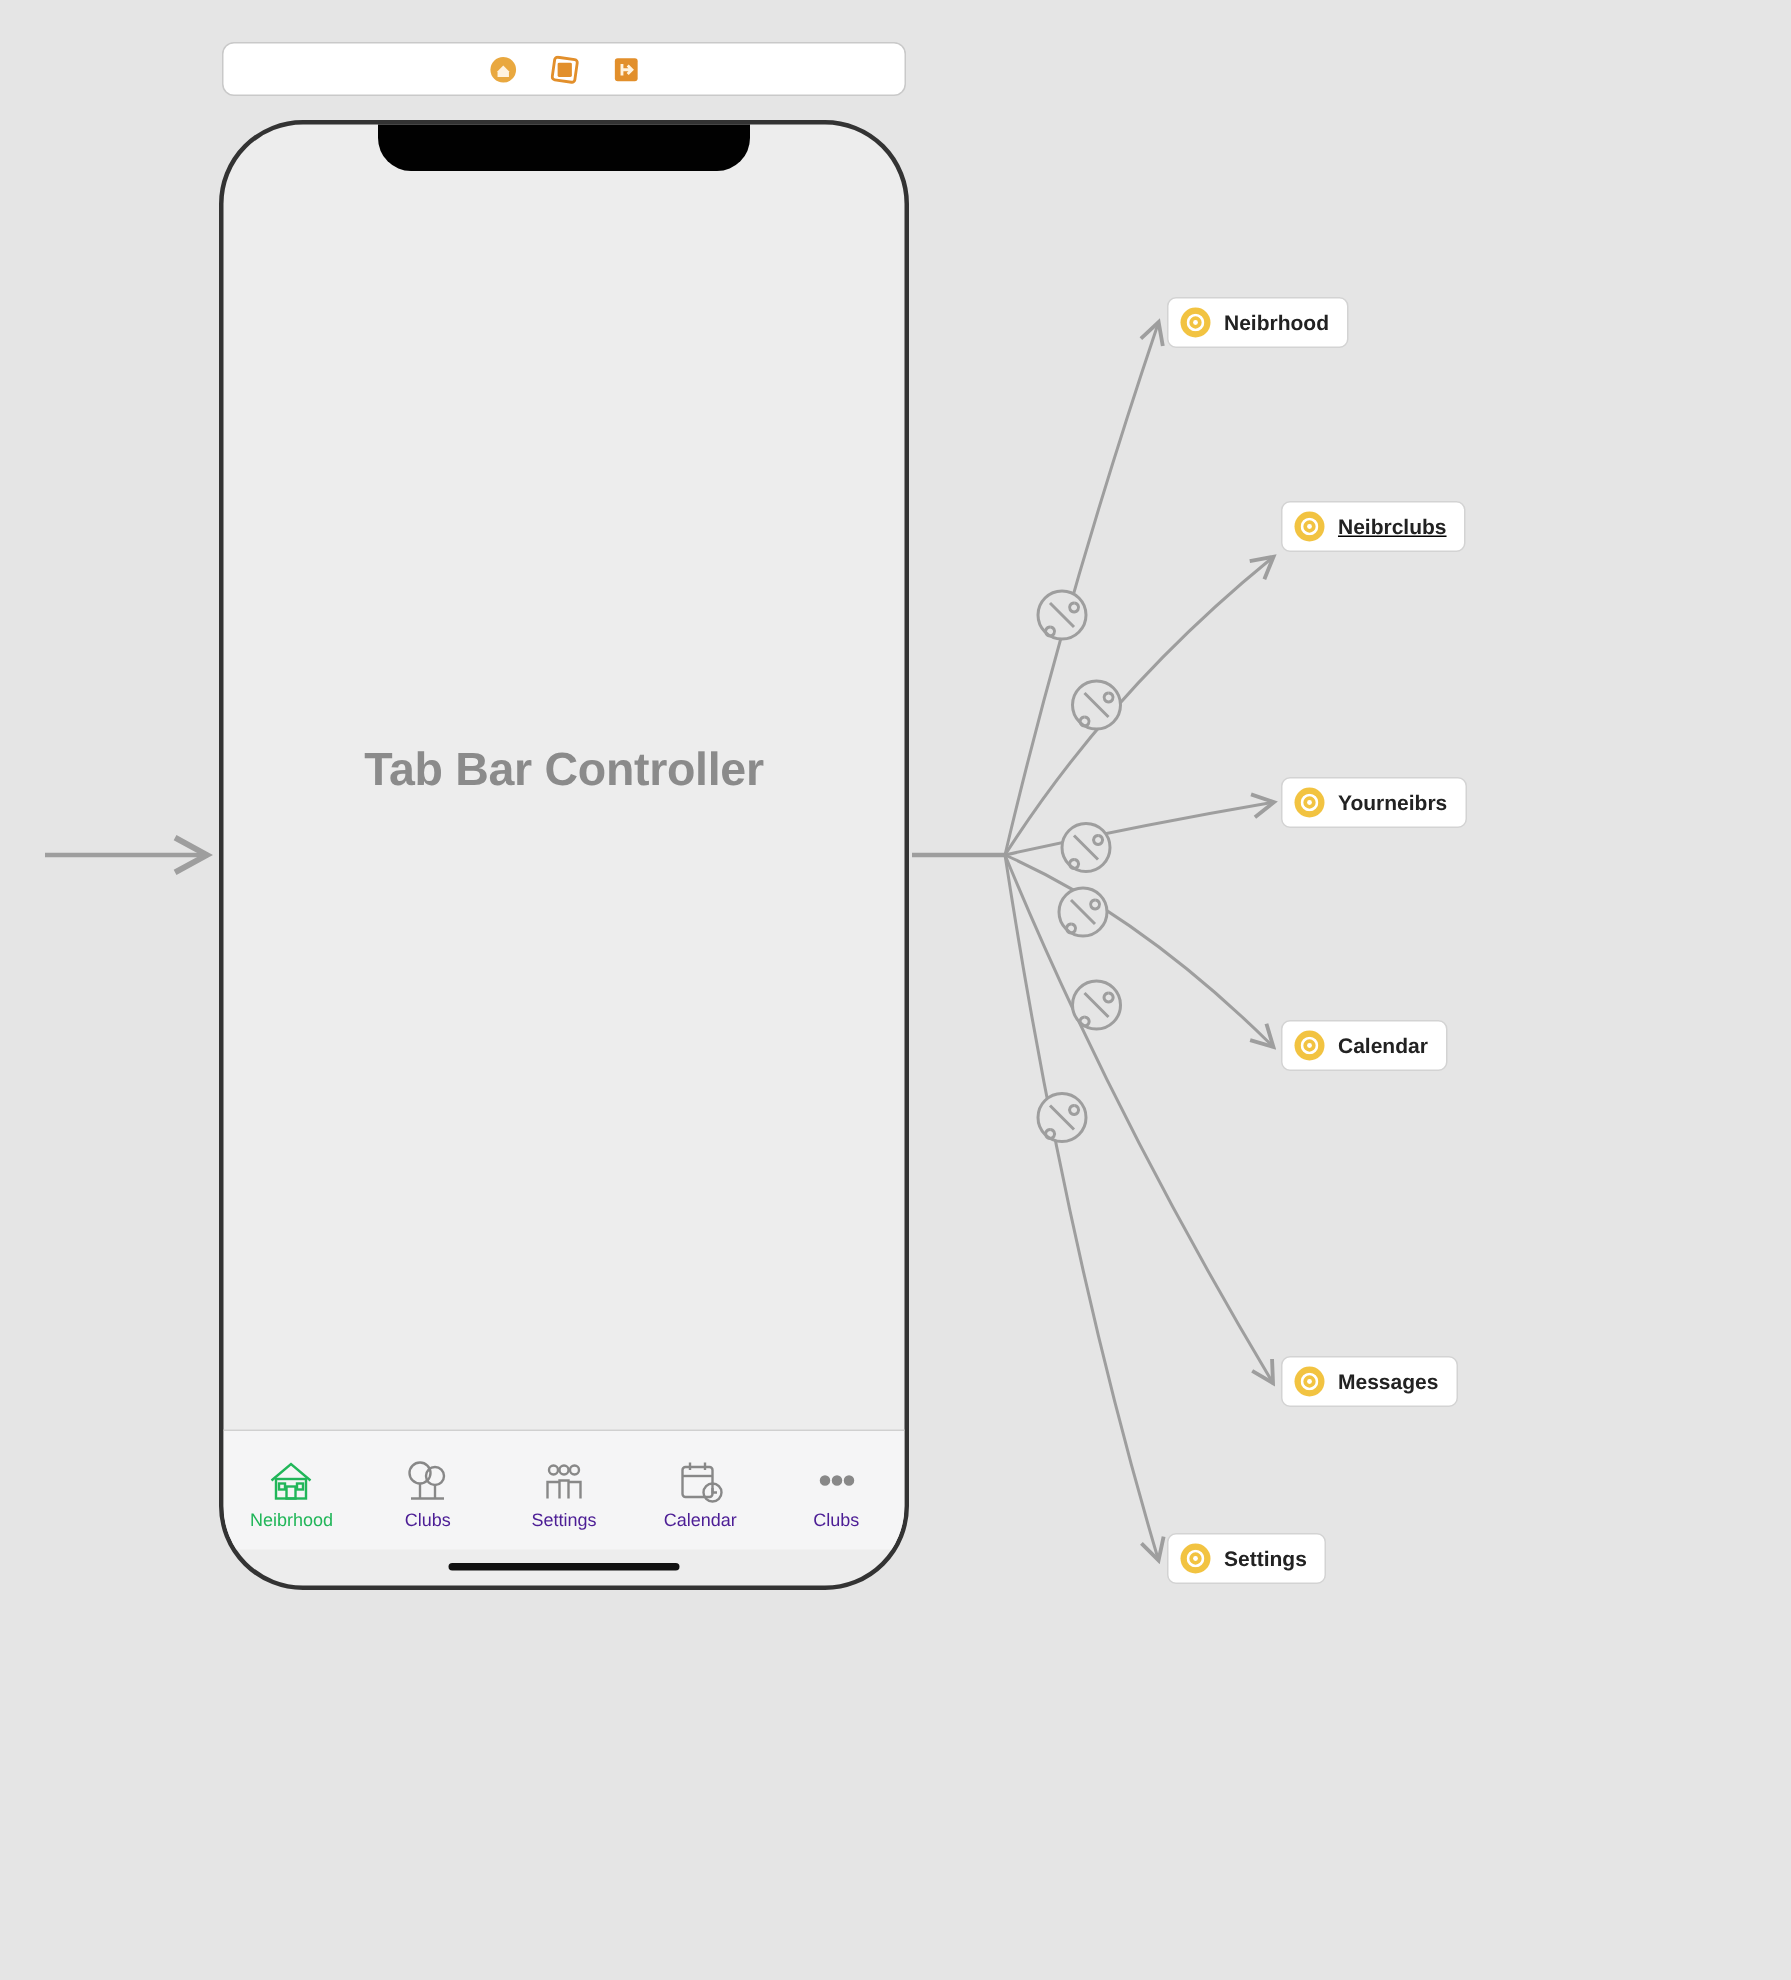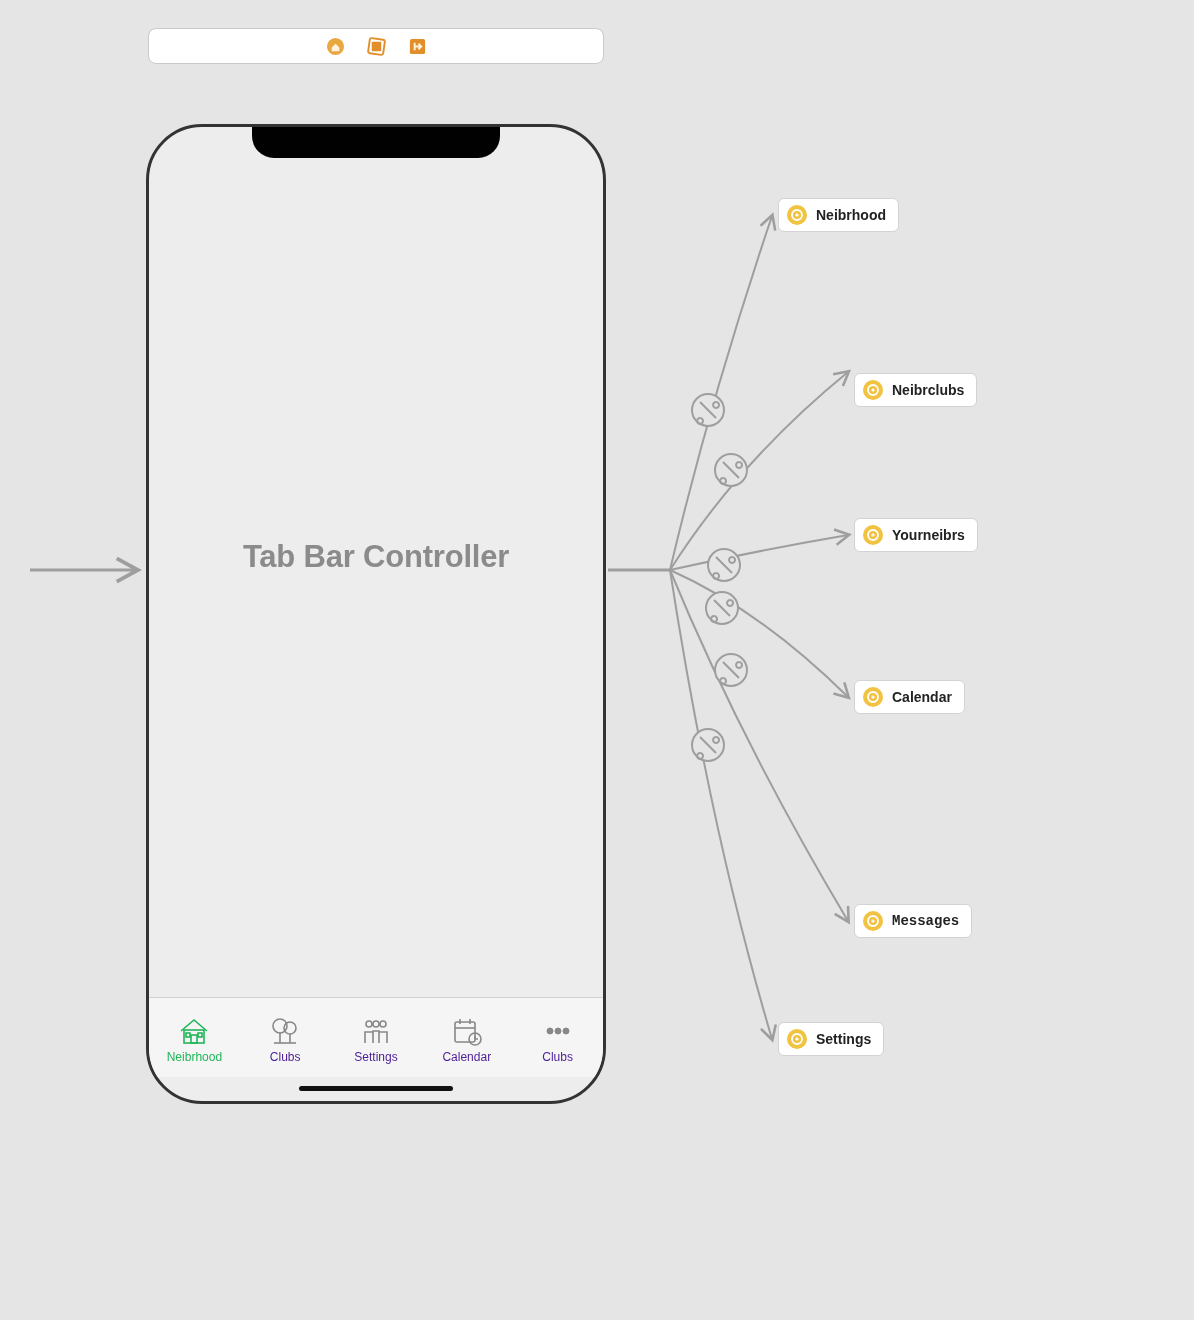--- a/index.html
+++ b/index.html
@@ -52,21 +52,20 @@
   .phone {
     position: absolute;
     left: 146px;
     top: 80px;
     width: 460px;
     height: 980px;
     border: 3px solid #333;
     border-radius: 56px;
     background: #ededed;
     overflow: hidden;
-    margin-top: 44px;
   }
   .notch {
     position: absolute;
     top: -3px;
     left: 50%;
     transform: translateX(-50%);
     width: 248px;
     height: 34px;
     background: #010101;
     border-bottom-left-radius: 22px;
@@ -303,21 +302,21 @@
   <div class="chip" style="left:778px; top:198px;">
     <div class="badge">
       <svg width="12" height="12" viewBox="0 0 12 12">
           <circle cx="6" cy="6" r="5" fill="none" stroke="#fff" stroke-width="1.8"></circle>
           <circle cx="6" cy="6" r="1.6" fill="#fff"></circle>
         </svg>
     </div>
     <span class="chip-label">Neibrhood</span>
   </div>
 
-  <div class="chip" style="left:854px; top:373px;">
+  <div class="chip" style="left:854px; top:334px;text-decoration:underline;">
     <div class="badge">
       <svg width="12" height="12" viewBox="0 0 12 12">
           <circle cx="6" cy="6" r="5" fill="none" stroke="#fff" stroke-width="1.8"></circle>
           <circle cx="6" cy="6" r="1.6" fill="#fff"></circle>
         </svg>
     </div>
     <span class="chip-label">Neibrclubs</span>
   </div>
 
   <div class="chip" style="left:854px; top:518px;">
@@ -333,21 +332,21 @@
   <div class="chip" style="left:854px; top:680px;">
     <div class="badge">
       <svg width="12" height="12" viewBox="0 0 12 12">
           <circle cx="6" cy="6" r="5" fill="none" stroke="#fff" stroke-width="1.8"></circle>
           <circle cx="6" cy="6" r="1.6" fill="#fff"></circle>
         </svg>
     </div>
     <span class="chip-label">Calendar</span>
   </div>
 
-  <div class="chip" style="left:854px; top:904px;font-family:Liberation Mono, monospace;">
+  <div class="chip" style="left:854px; top:904px;">
     <div class="badge">
       <svg width="12" height="12" viewBox="0 0 12 12">
           <circle cx="6" cy="6" r="5" fill="none" stroke="#fff" stroke-width="1.8"></circle>
           <circle cx="6" cy="6" r="1.6" fill="#fff"></circle>
         </svg>
     </div>
     <span class="chip-label">Messages</span>
   </div>
 
   <div class="chip" style="left:778px; top:1022px;justify-content:space-between;">

